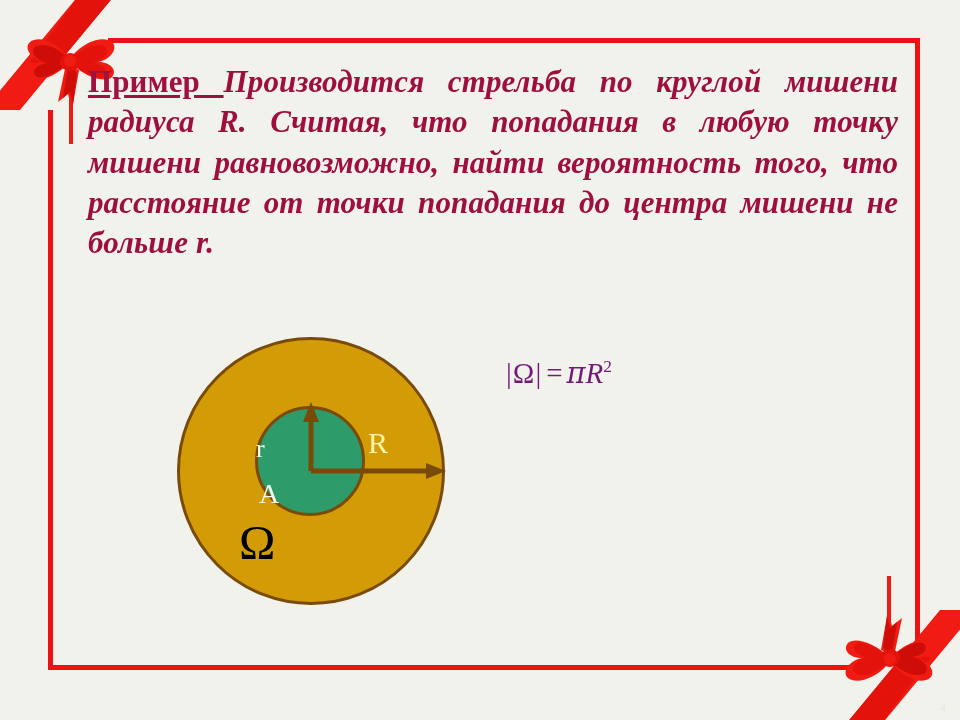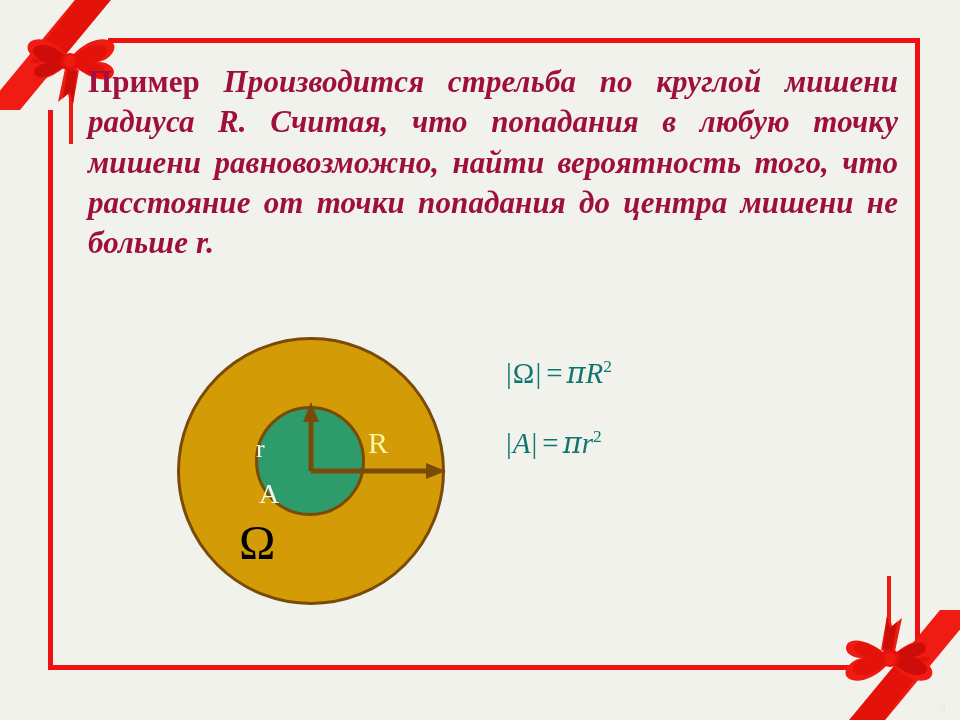--- a/index.html
+++ b/index.html
@@ -77,20 +77,21 @@
     width: 810px;
     color: #A01040;
     font-size: 31px;
     font-weight: bold;
     line-height: 1.30;
     text-align: justify;
     text-indent: 0;
     letter-spacing: 0.1px;
   }
   .problem-text .label {
+    text-decoration: underline;
     text-underline-offset: 3px;
   }
   .problem-text .body { color: #9E0F3E; font-style: italic; }
 
   
   .figure {
     position: absolute;
     left: 168px;
     top: 328px;
     width: 290px;
@@ -157,24 +158,25 @@
 
   
   .formulas {
     position: absolute;
     left: 505px;
     top: 356px;
     color: #111111;
   }
   .formula {
     font-size: 29px;
-    color: #0f766e;
+    color: #701a75;
     white-space: nowrap;
     margin-bottom: 36px;
     font-family: "Liberation Serif", "DejaVu Serif", serif;
+    text-align: right;
   }
   .formula .bar {
     font-style: normal;
     padding: 0 1px;
   }
   .formula .ital { font-style: italic; }
   .formula .eq { margin: 0 4px; font-style: normal; }
   .formula .pi { font-style: italic; font-family: "DejaVu Serif", serif; }
   .formula sup {
     font-size: 0.60em;
@@ -260,20 +262,17 @@
     <div class="lbl lbl-r">r</div>
     <div class="lbl lbl-R">R</div>
     <div class="lbl lbl-A">A</div>
     <div class="lbl lbl-omega">Ω</div>
   </div>
 
   <div class="formulas">
     <div class="formula">
       <span class="bar">|</span><span>Ω</span><span class="bar">|</span><span class="eq">=</span><span class="pi">π</span><span class="ital">R</span><sup>2</sup>
     </div>
-    <div class="formula">
-      <span class="bar">|</span><span class="ital">A</span><span class="bar">|</span><span class="eq">=</span><span class="pi">π</span><span class="ital">r</span><sup>2</sup>
-    </div>
   </div>
 
   <div class="page-num">4</div>
 
 </div>
 
 </body></html>

